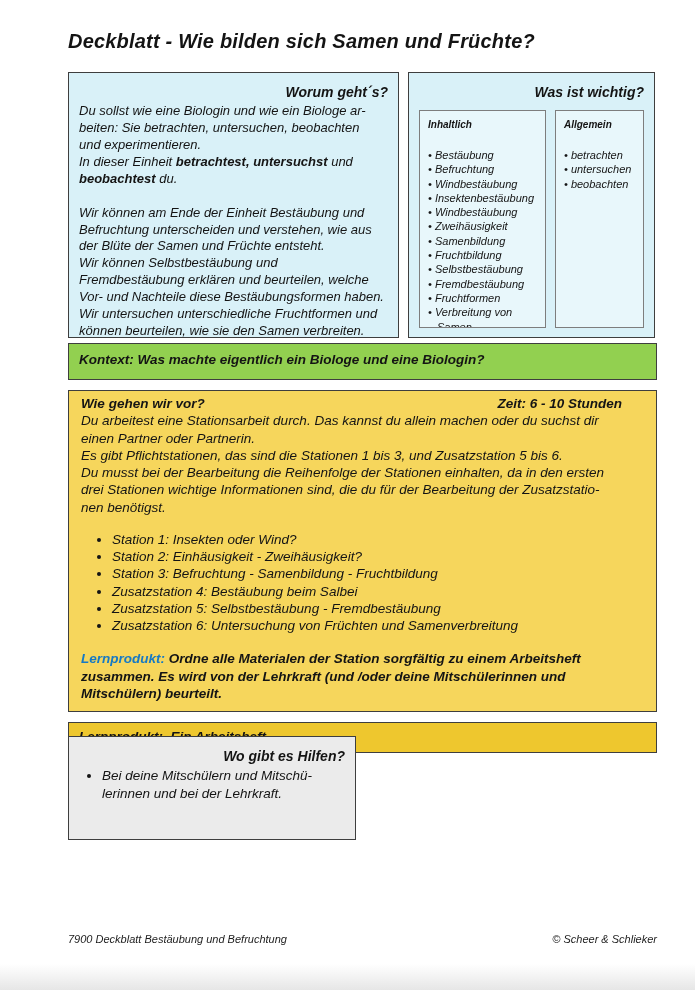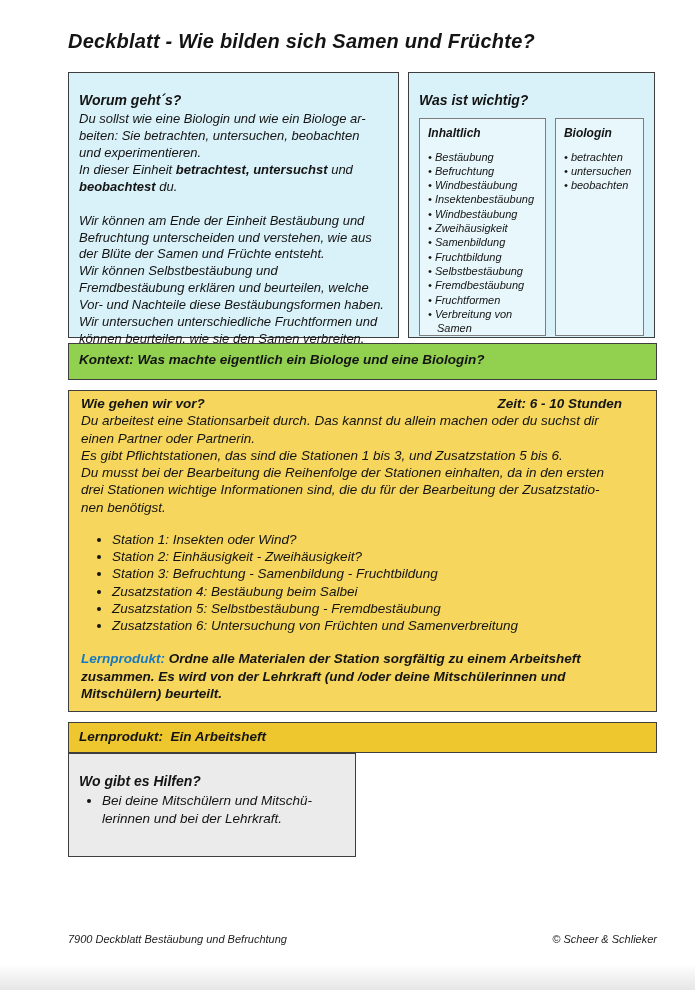--- a/index.html
+++ b/index.html
@@ -8,21 +8,21 @@
     background:#ffffff; color:#141414;
     font-family:"Liberation Sans","DejaVu Sans",sans-serif;
     font-style:italic;
   }
   .page-title {
     position:absolute; left:68px; top:30px;
     font-size:20px; font-weight:bold; letter-spacing:0.2px;
   }
   .box { position:absolute; box-sizing:border-box; border:1.5px solid #3e3e3e; }
   .pre { white-space:pre-line; }
-  .box-heading { font-weight:bold; font-size:14px; margin:12px 0 2px 0; }
+  .box-heading { font-weight:bold; font-size:14px; margin:4px 0 2px 0;text-align:right; }
 
   
   .worum {
     left:68px; top:72px; width:331px; height:266px;
     background:var(--light_blue); padding:6px 10px;
     font-size:13px; line-height:1.3;
   }
   .worum .para { margin:0; }
   .worum .para-gap { margin-top:17px; }
 
@@ -32,21 +32,21 @@
     background:var(--light_blue); padding:7px 10px;
   }
   .inner-row { display:flex; gap:9px; margin-top:10px; }
   .mini-box {
     box-sizing:border-box; border:1px solid #7d7d7d;
     background:var(--inner_blue); height:218px; padding:7px 7px 7px 8px;
     font-size:11px; line-height:1.3; overflow:hidden;
   }
   .mini-box.inhaltlich { width:133px; }
   .mini-box.allgemein { width:93px; }
-  .mini-heading { font-weight:bold; font-size:12px; margin:0 0 8px 0; }
+  .mini-heading { font-weight:bold; font-size:10px; margin:0 0 17px 0; }
   .mini-list { list-style:none; margin:0; padding:0; }
   .mini-list li { padding-left:9px; text-indent:-9px; }
   .mini-list li::before { content:"• "; }
   .allgemein .mini-list { margin-top:4px; }
 
   
   .kontext {
     left:68px; top:343px; width:589px; height:37px;
     background:var(--green); padding:8px 10px;
     font-weight:bold; font-size:13.5px;
@@ -66,21 +66,21 @@
 
   
   .lp-bar {
     left:68px; top:722px; width:589px; height:31px;
     background:var(--yellow_bar); padding:6px 10px;
     font-weight:bold; font-size:13.5px; white-space:pre;
   }
 
   
   .hilfen {
-    left:68px; top:753px; width:288px; height:104px;
+    left:68px; top:736px; width:288px; height:104px;
     background:var(--gray_box); padding:6px 10px; font-size:13.5px; line-height:1.3;
   }
   .mehr {
     left:362px; top:768px; width:295px; height:104px;
     background:var(--gray_box); padding:6px 10px; font-size:13.5px; line-height:1.3;
   }
   .gray-list { margin:2px 0 0 0; padding-left:23px; }
   .gray-list li { white-space:pre-line; }
   .yt-wrap { margin:3px 0 3px 0; height:21px; }
 
@@ -132,21 +132,21 @@
             <li>Zweihäusigkeit</li>
             <li>Samenbildung</li>
             <li>Fruchtbildung</li>
             <li>Selbstbestäubung</li>
             <li>Fremdbestäubung</li>
             <li>Fruchtformen</li>
             <li>Verbreitung von Samen</li>
           </ul>
       </div>
       <div class="mini-box allgemein">
-        <div class="mini-heading">Biologin</div>
+        <div class="mini-heading">Allgemein</div>
         <ul class="mini-list">
             <li>betrachten</li>
             <li>untersuchen</li>
             <li>beobachten</li>
           </ul>
       </div>
     </div>
   </div>
 
   <div class="box kontext">Kontext: Was machte eigentlich ein Biologe und eine Biologin?</div>

